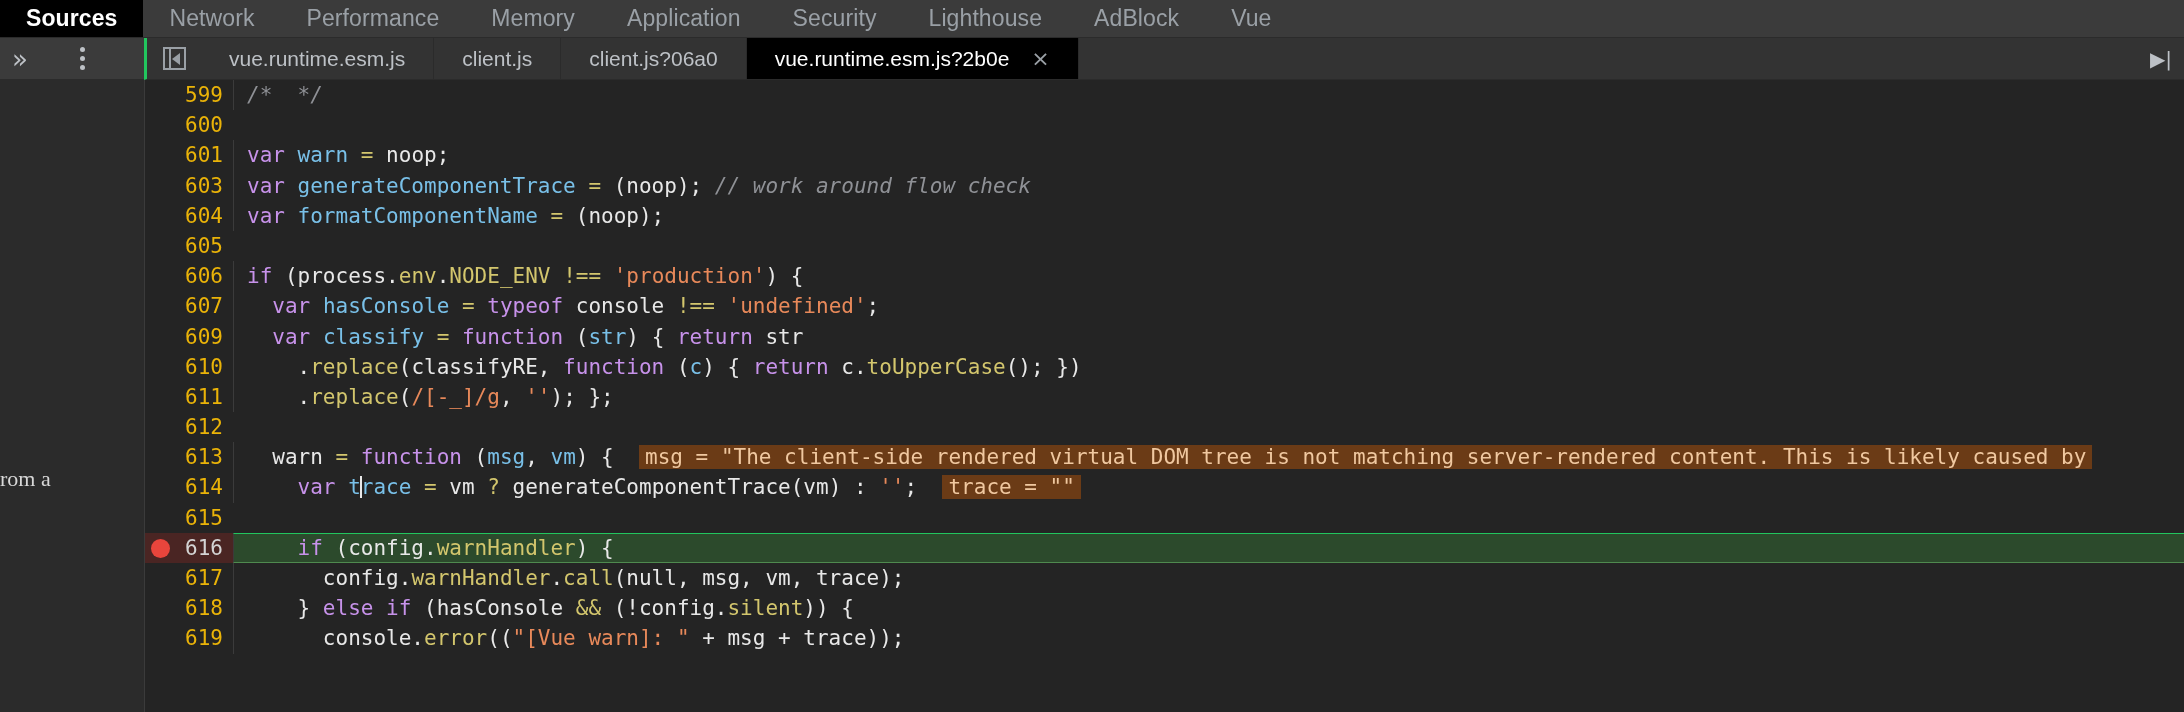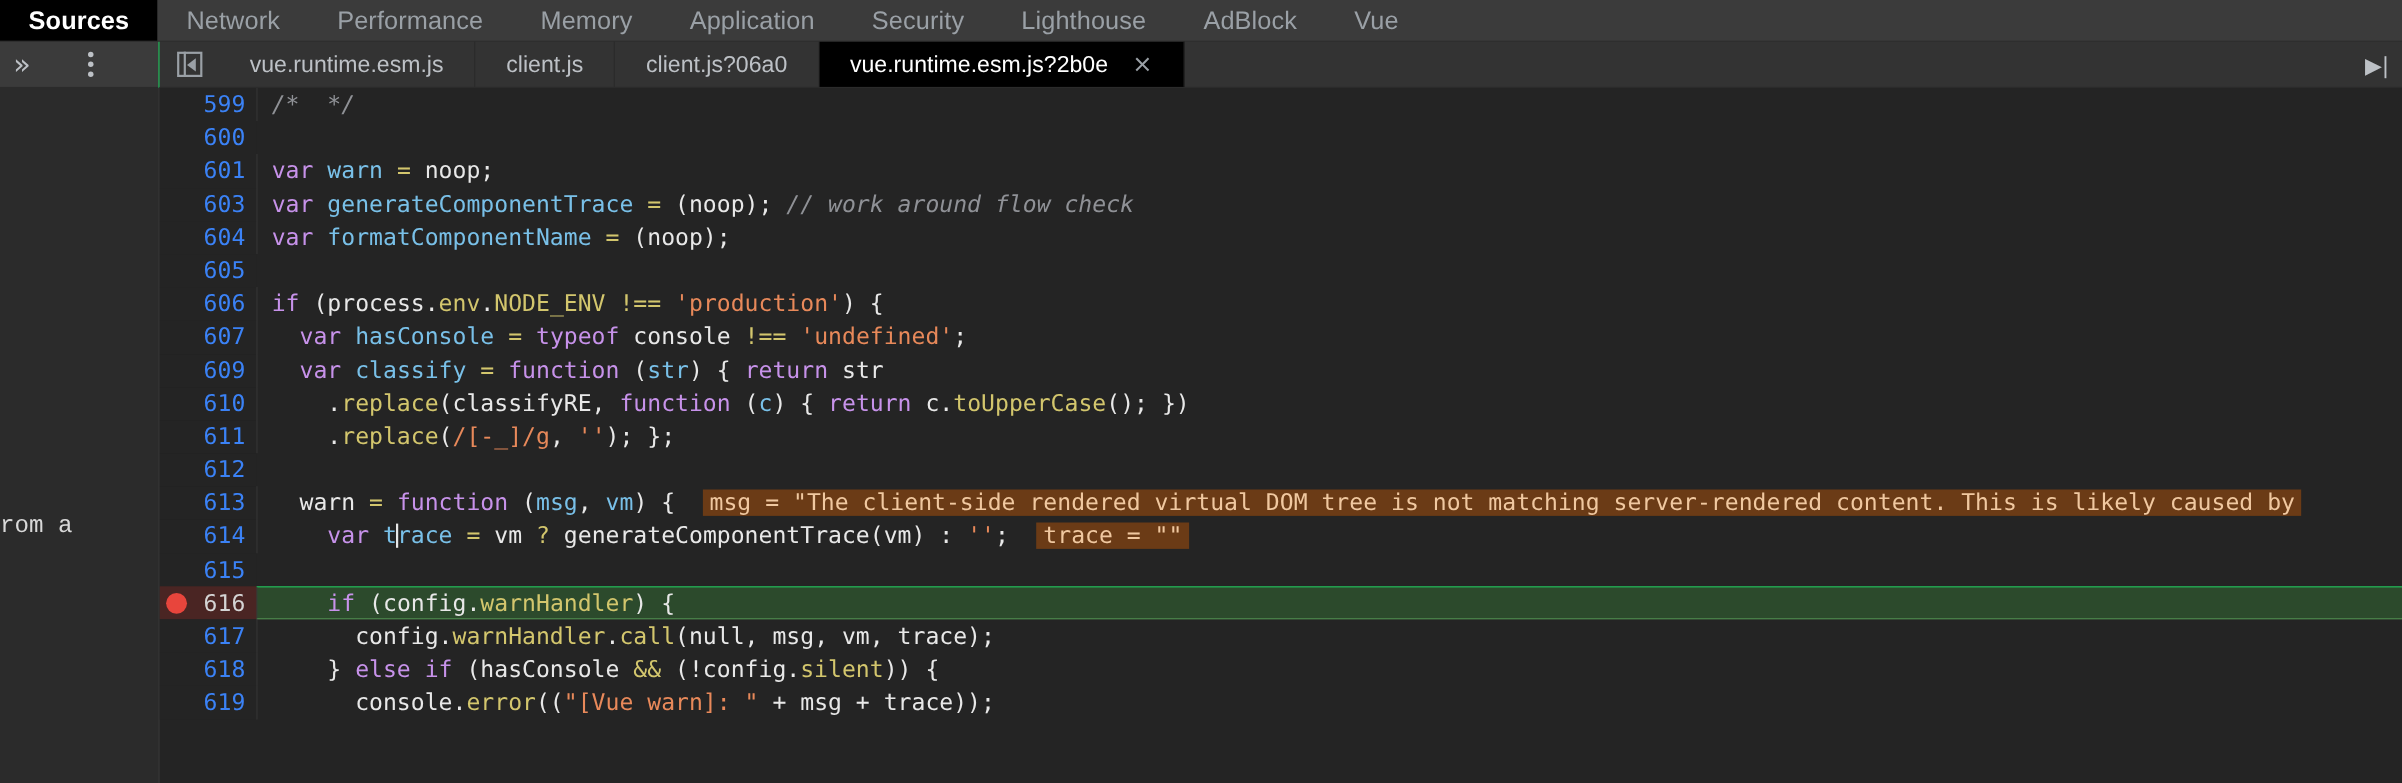--- a/index.html
+++ b/index.html
@@ -64,21 +64,21 @@
     gap: 4px;
     margin-left: 24px;
   }
   .kebab i { display:block; width:5px; height:5px; border-radius:50%; background:#bdc1c6; }
 
   .tabstrip {
     flex: 1;
     display: flex;
     align-items: stretch;
     background: #333333;
-    border-left: 1px solid #22c55e;
+    border-left: 3px solid #22c55e;
     border-bottom: 1px solid #2b2b2b;
     position: relative;
     min-width: 0;
   }
   .tab-nav-btn {
     width: 54px;
     display: flex; align-items: center; justify-content: center;
   }
   .tab-nav-box {
     width: 23px; height: 23px;
@@ -135,21 +135,21 @@
     width: 144px;
     background: #2b2b2b;
     position: relative;
     flex: none;
   }
   .left-pane .leftover-text {
     position: absolute;
     left: 0; top: 386px;
     font-size: 22px;
     color: #d8d8d8;
-    font-family: Liberation Mono, monospace;
+    font-family: Liberation Serif, serif;
     white-space: nowrap;
   }
 
   .editor {
     flex: 1;
     background: #242424;
     position: relative;
     overflow: hidden;
     border-left: 1px solid #3b3b3b;
     min-width: 0;
@@ -163,21 +163,21 @@
     font-family: "DejaVu Sans Mono", monospace;
     font-size: 21px;
     line-height: 30.2px;
     white-space: pre;
   }
   .gutter {
     width: 88px;
     flex: none;
     text-align: right;
     padding-right: 10px;
-    color: #3b82f6;
+    color: #eab308;
     background: #242424;
     position: relative;
     z-index: 2;
   }
   .code-line.bp .gutter {
     background: #4a2523;
     color: #d4d4d4;
   }
   .bp-dot {
     position: absolute;

